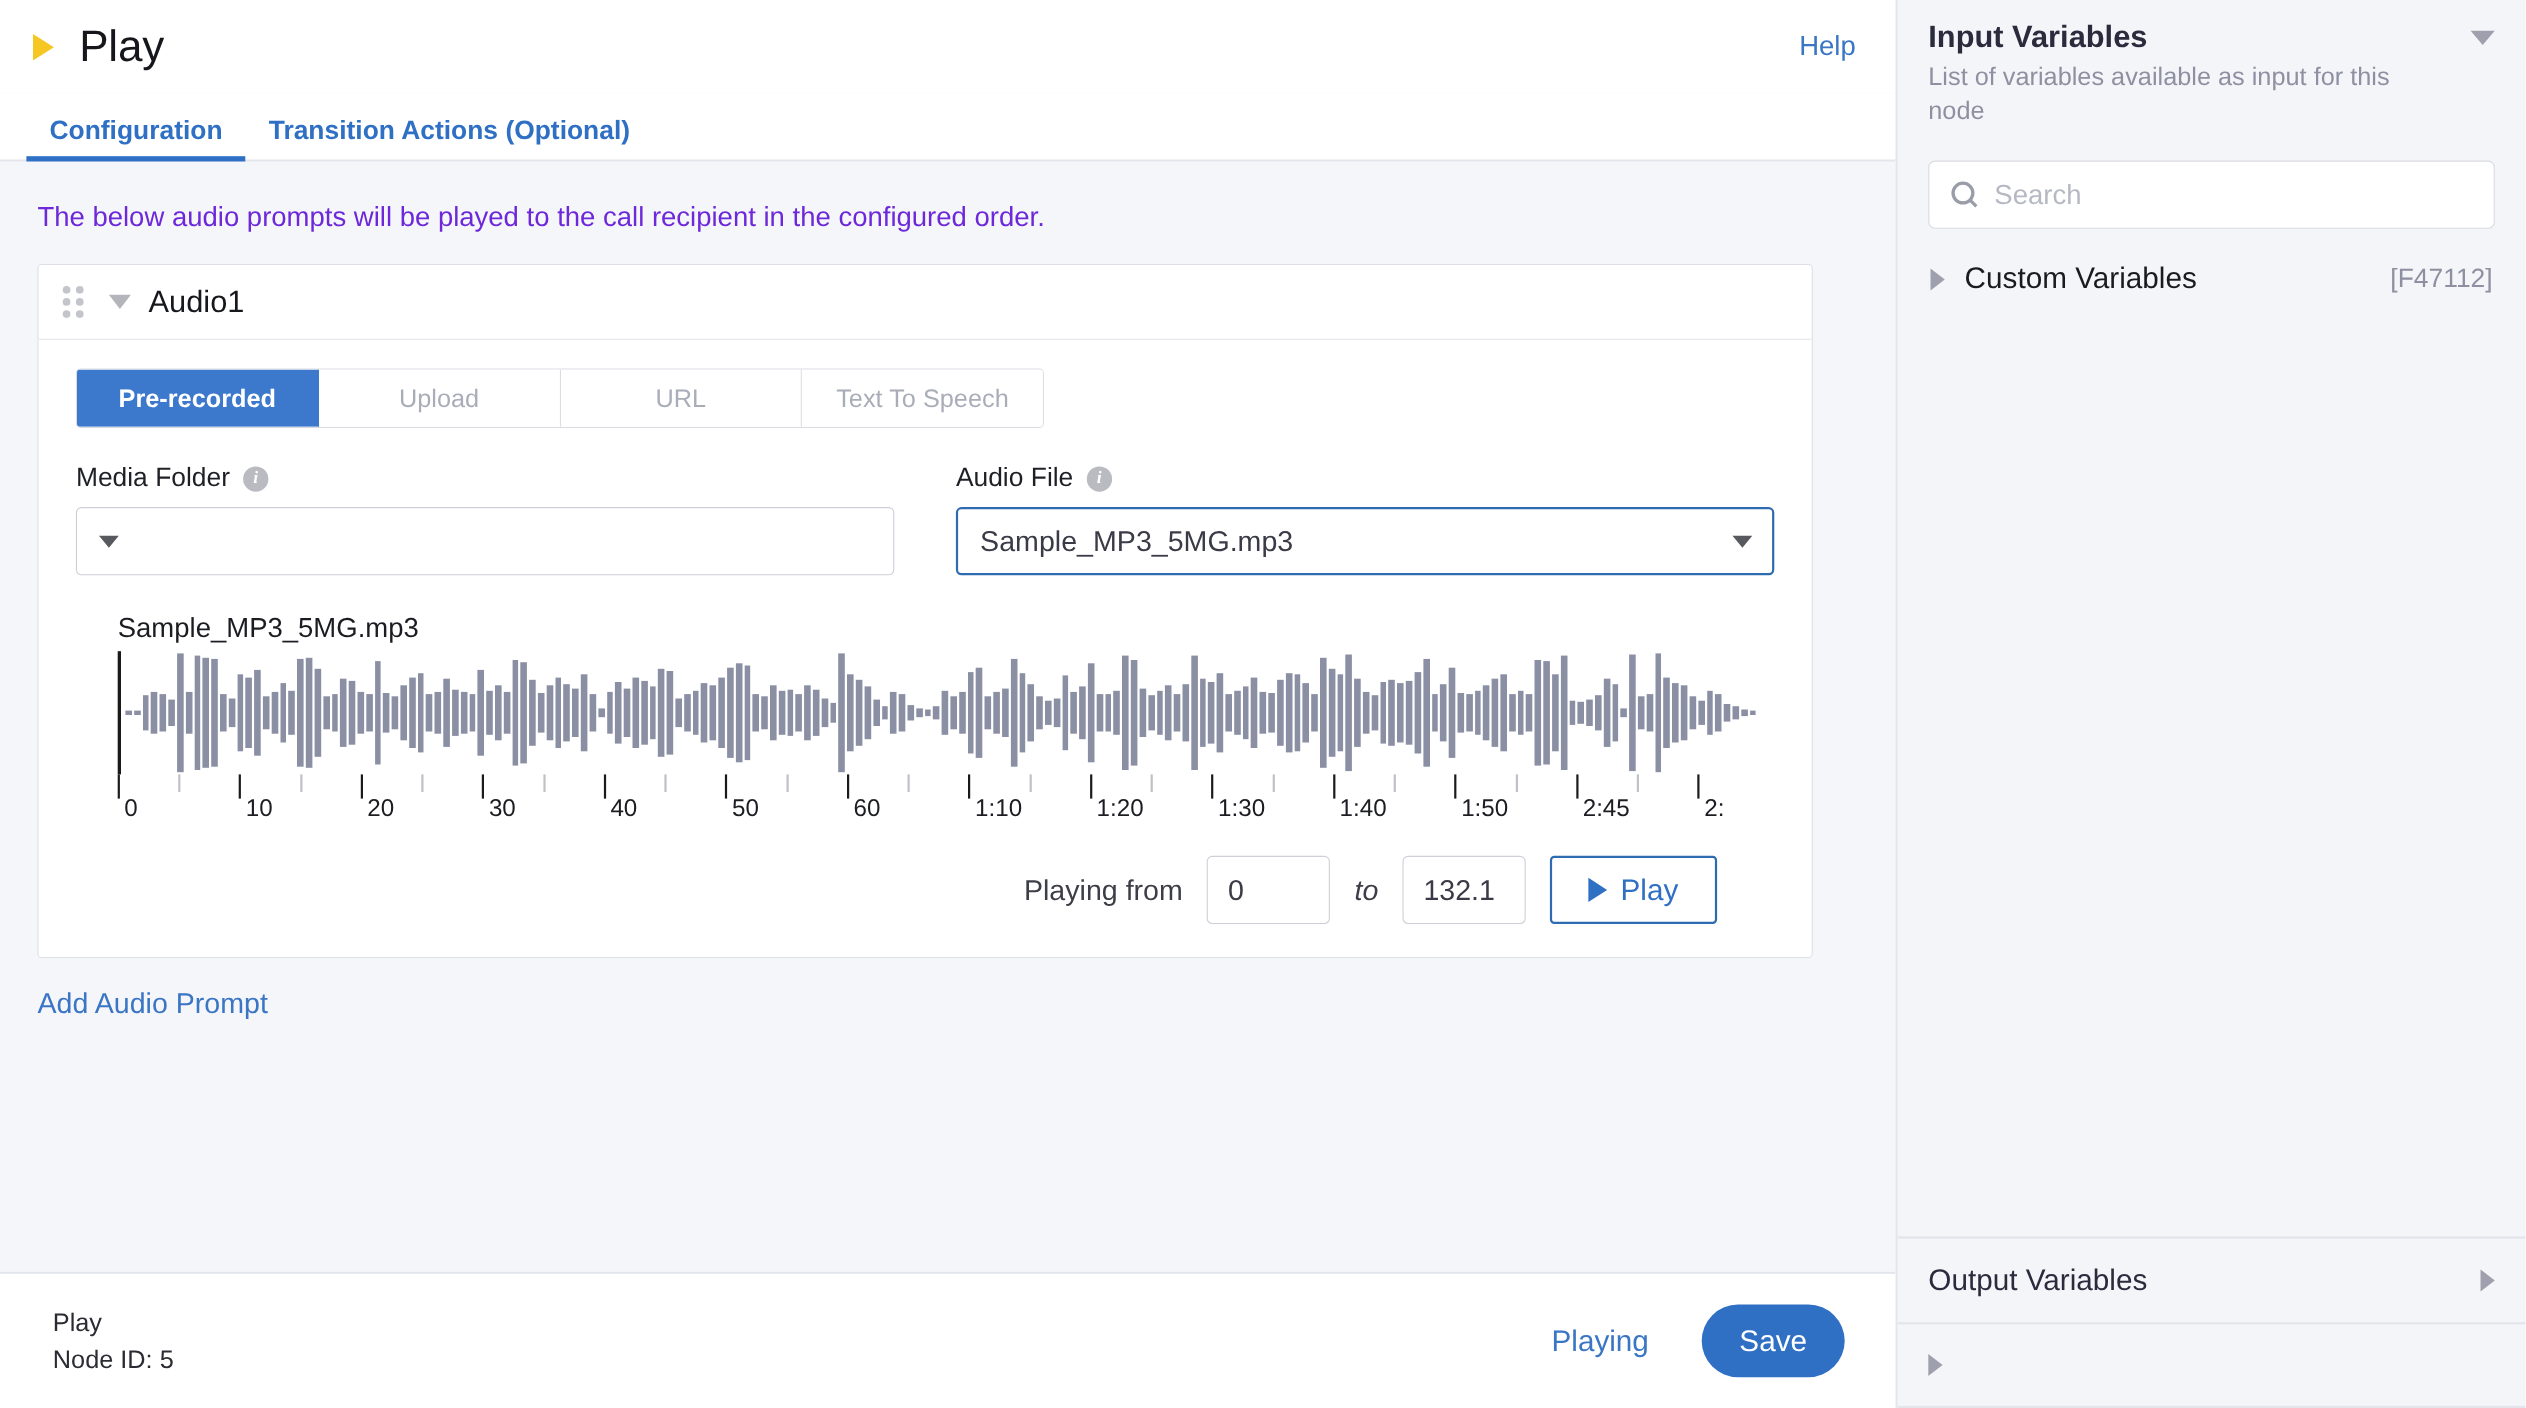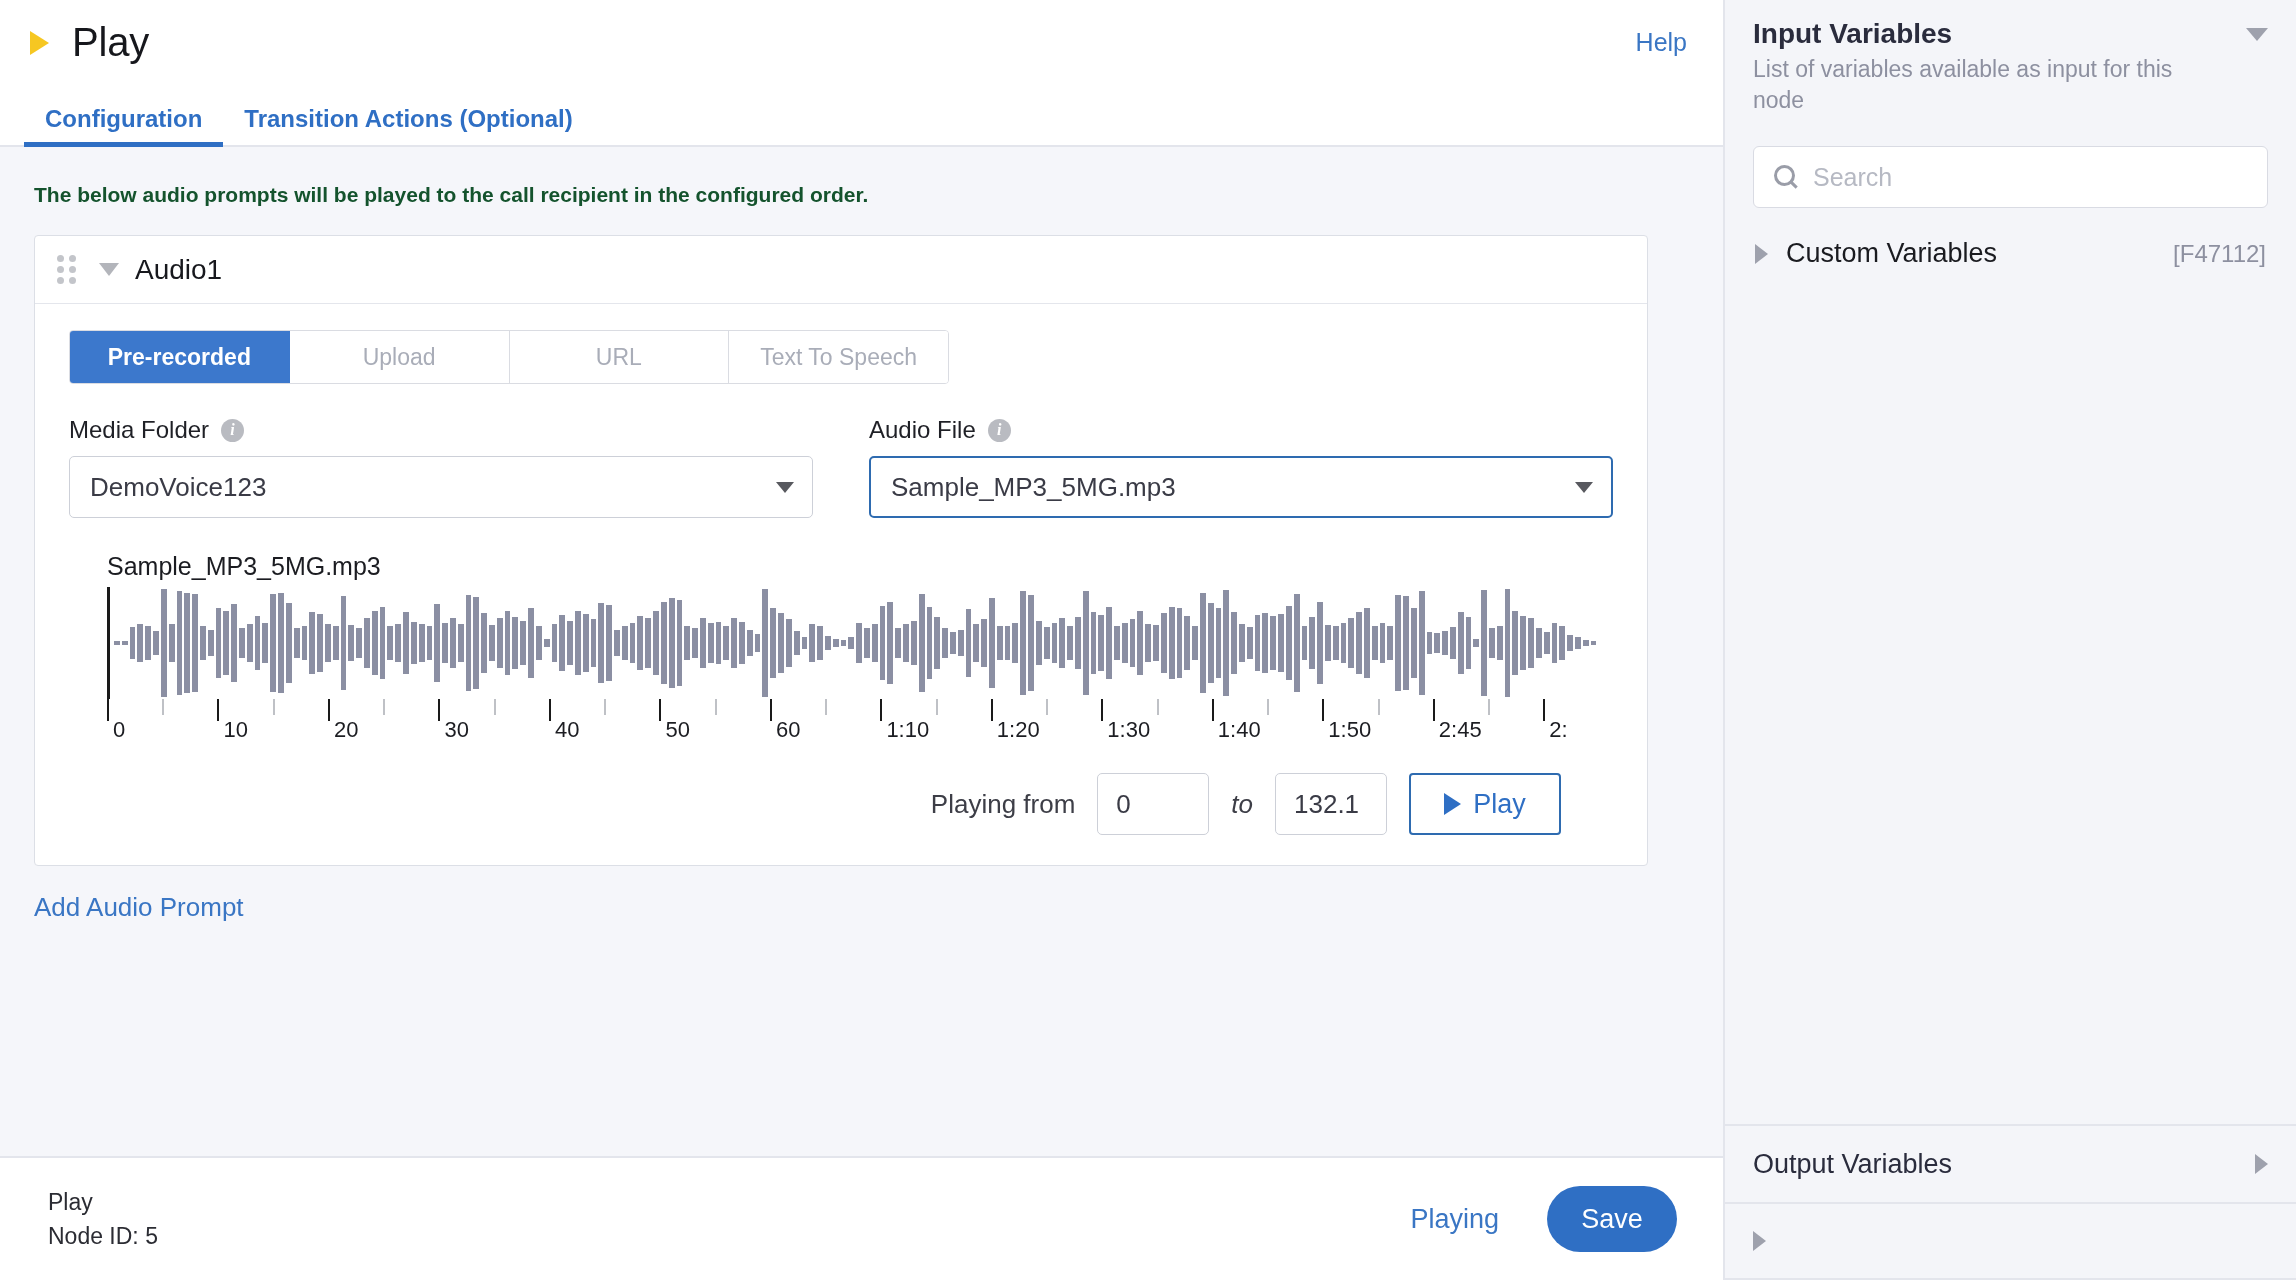--- a/index.html
+++ b/index.html
@@ -83,24 +83,23 @@
 
   .content-scroll {
     flex: 1 1 auto;
     background: #f5f6fa;
     padding: 0 24px;
     overflow: hidden;
     position: relative;
   }
 
   .intro-text {
-    font-size: 21px;
-    color: #14532d;
+    font-size: 25px;
+    color: #6d28d9;
     margin: 36px 0 28px 10px;
-    font-weight: bold;
   }
 
   
   .prompt-card {
     background: #ffffff;
     border: 1px solid #dcdfe6;
     border-radius: 4px;
     width: 1614px;
     margin-left: 10px;
   }
@@ -473,21 +472,20 @@
           </div>
 
           <div class="field-row">
 
             <div class="field folder">
               <div class="field-label">
                 <span>Media Folder</span>
                 <span class="info-icon">i</span>
               </div>
               <div class="select-box">
-                <span class="select-value">DemoVoice123</span>
                 <span class="caret-down"></span>
               </div>
             </div>
 
             <div class="field audiofile">
               <div class="field-label">
                 <span>Audio File</span>
                 <span class="info-icon">i</span>
               </div>
               <div class="select-box focused">

